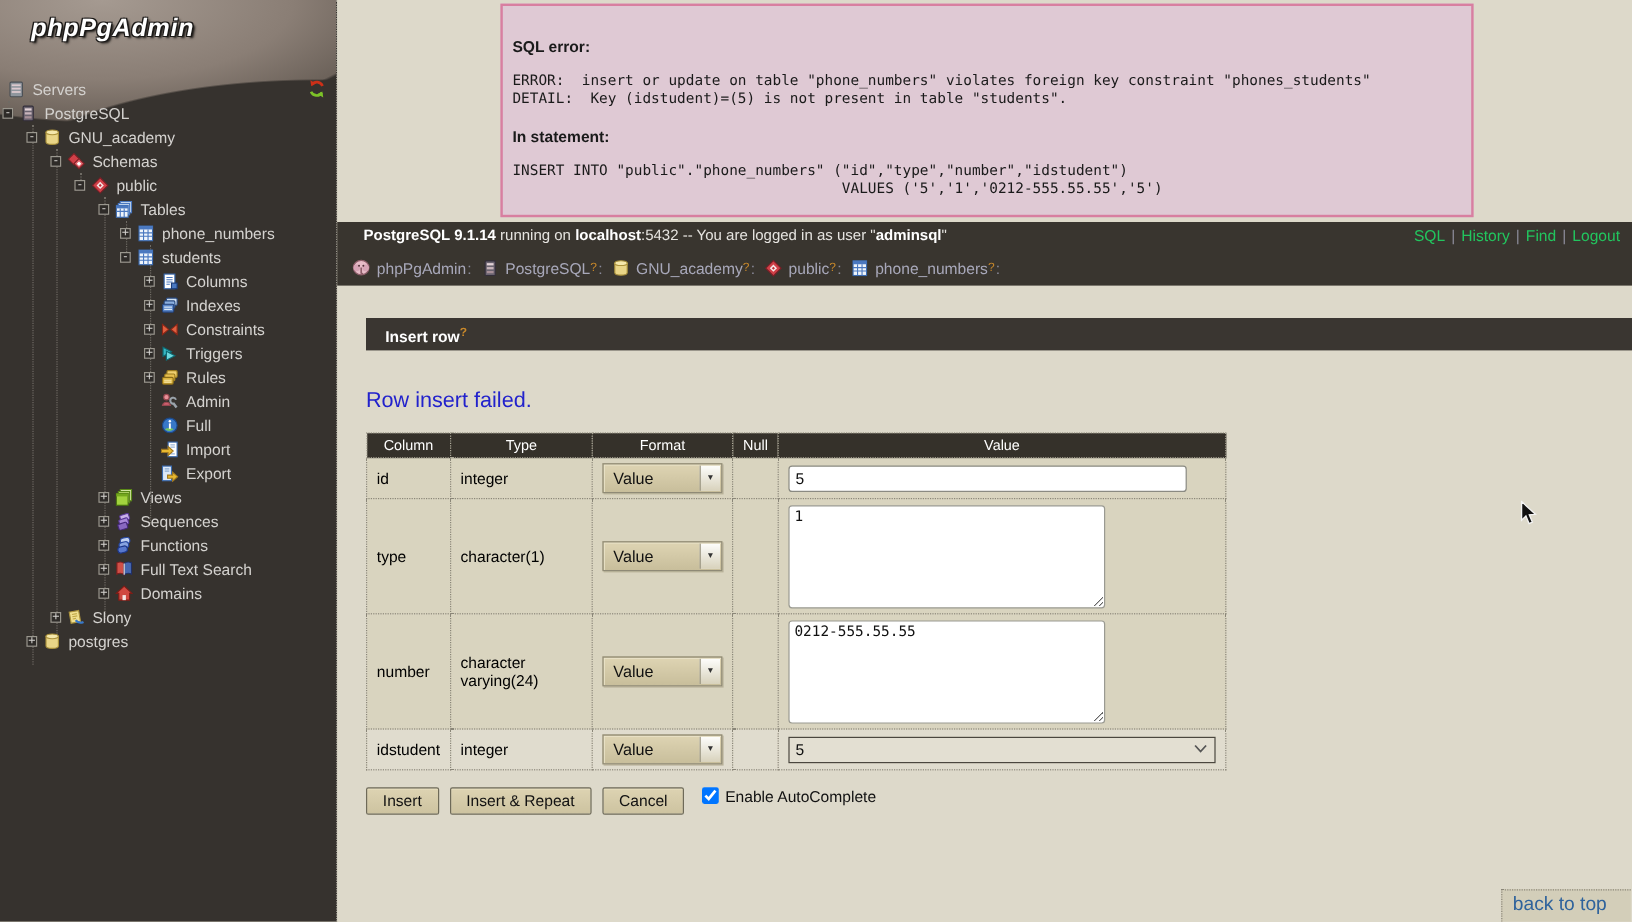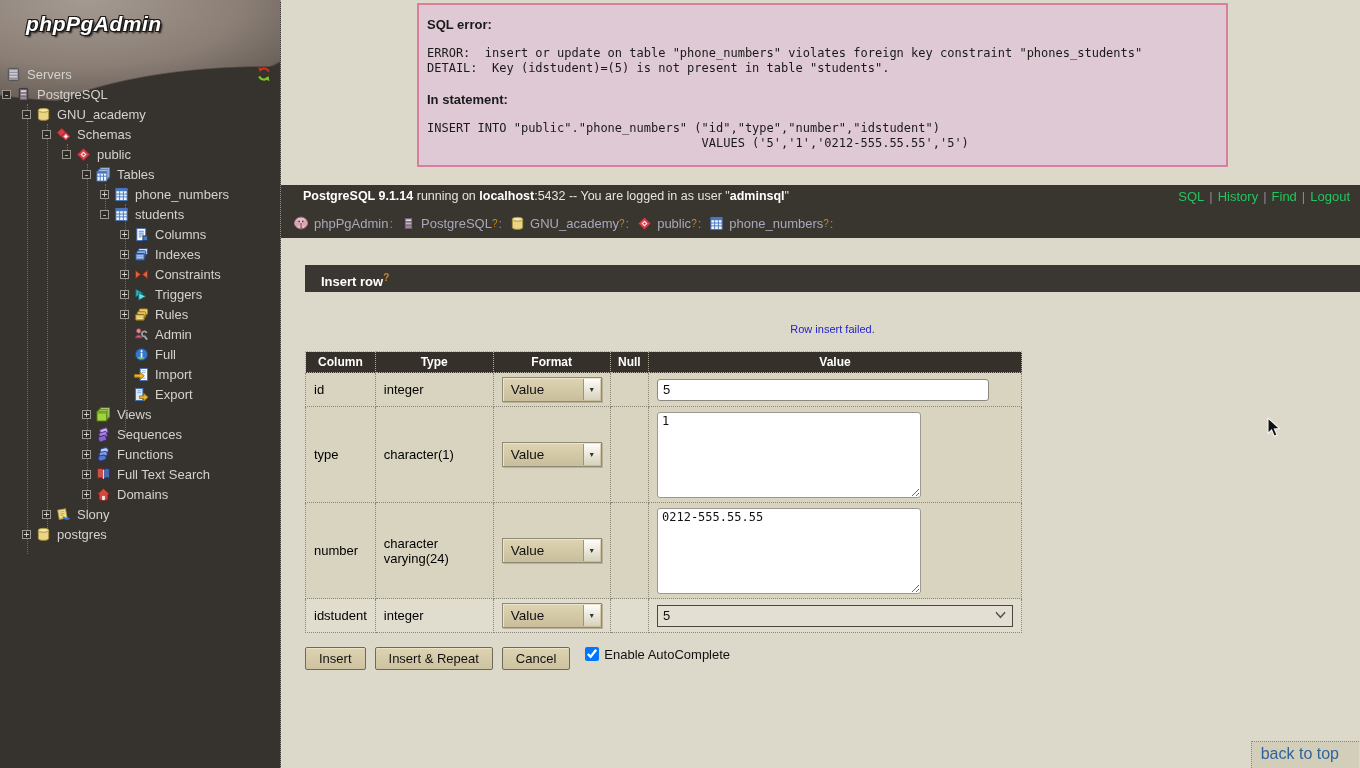--- a/index.html
+++ b/index.html
@@ -31,21 +31,21 @@
   .lvl3{padding-left:62px}.lvl4{padding-left:82px}.lvl5{padding-left:100px}
   .lvl6{padding-left:120px}
   .root-row{padding-left:6px}
   .refresh { position:absolute; top:2px; right:8px; width:16px; height:16px; }
 
   
   .main { position:absolute; left:281px; top:0; width:1079px; height:768px;
           background:#ddd9ca; }
 
   .error-box { position:absolute; left:136px; top:3px; width:811px;
-               background:#dfc9d4; border:2px solid #d87fa0; padding:12px 8px 14px 8px;
+               background:#dfc9d4; border:2px solid #d87fa0; padding:26px 8px 14px 8px;
                color:#1a1a1a; }
   .error-title { font-weight:bold; font-size:13px; margin-bottom:14px; }
   .error-mono { font-family:"DejaVu Sans Mono", monospace; font-size:12px; line-height:15px;
                 white-space:pre; }
   .in-stmt { font-weight:bold; font-size:13px; margin:16px 0 14px 0; }
 
   .topbar { position:absolute; left:0; top:185px; width:100%; background:#39352f; }
   .statusrow { height:23px; position:relative; padding:4px 0 0 22px; color:#e6e4e0;
                font-size:12.5px; }
   .statusrow b { color:#ffffff;text-align:right; }
@@ -55,24 +55,24 @@
   .crumbrow { height:30px; display:flex; align-items:center; padding-left:12px;
               font-size:13px; color:#a8a8ba; }
   .crumbrow .ci { width:15px; height:15px; margin:0 5px 0 8px; flex:none; }
   .crumbrow .bseg { cursor:pointer; }
   .qmark { color:#c8882a; font-size:10px; vertical-align:super; }
   .csep { color:#8a8a9a; margin-left:1px; }
 
   .content { position:absolute; left:0; top:237px; right:0; bottom:0; padding-left:24px; }
   .section-bar { margin-top:28px; height:27px; background:#3a3631; color:#fff;
                  font-weight:bold; font-size:13px; line-height:26px; padding-left:16px; }
-  .fail-msg { margin-top:31px; color:#2222cc; font-size:11px;text-align:center; }
+  .fail-msg { margin-top:31px; color:#2222cc; font-size:18px; }
 
   table.ins { border-collapse:collapse; margin-top:16px; width:717px; font-size:13px; }
-  .ins th { background:#35312a; color:#fff; font-size:12px; font-weight:bold;
+  .ins th { background:#35312a; color:#fff; font-size:12px; font-weight:normal;
             height:21px; border:1px dotted #b0ac9c; }
   .ins td { border:1px dotted #8a8678; padding:4px 8px; vertical-align:middle; }
   .ins tr.rA { background:#d9d4bf; }
   .ins tr.rB { background:#e0dcce; }
   .c-col{width:68px}.c-typ{width:130px}.c-fmt{width:110px}.c-nul{width:44px}.c-val{width:365px}
   td.vtop { vertical-align:top; padding-top:5px; }
 
   .fmt { width:100px; height:25px; background:linear-gradient(#ded4b3,#c8be9b);
          border:1px solid #8f8a76; box-shadow:inset 1px 1px 0 #ece5cb, 1px 1px 0 #b8b29a;
          display:flex; align-items:center; cursor:default; }

